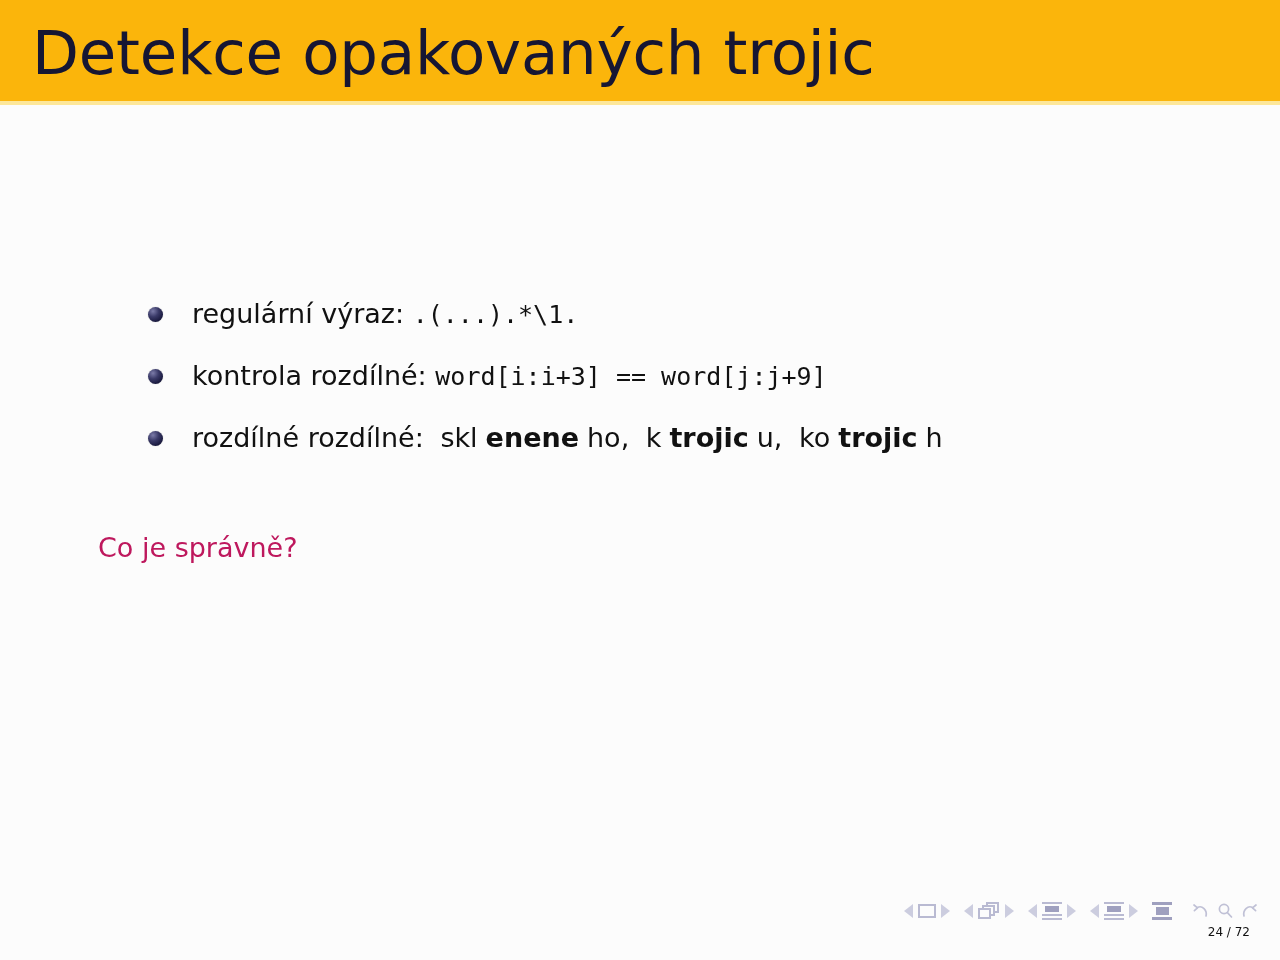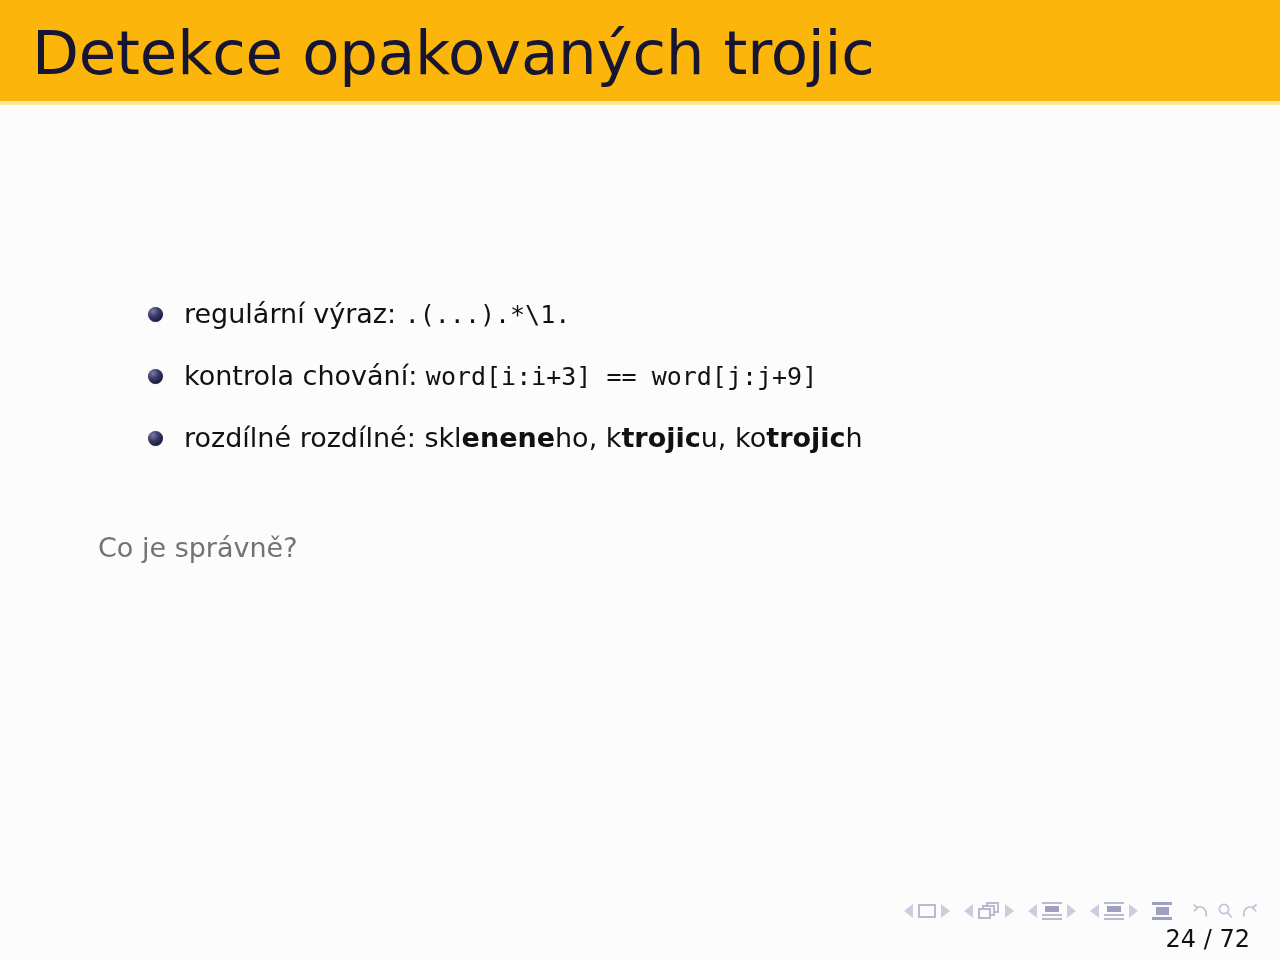--- a/index.html
+++ b/index.html
@@ -78,37 +78,38 @@
     width: 15px;
     height: 15px;
     border-radius: 50%;
     background:
       radial-gradient(circle at 33% 28%, #7b7ba8 0%, #3a3a68 38%, #1b1b40 72%, #101028 100%);
     box-shadow: 0 0 1px rgba(0,0,0,0.35);
   }
   .bullet-text {
     font-family: "DejaVu Sans", sans-serif;
     font-size: 27px;
+    margin-left: 8px;
   }
   .mono {
     font-family: "DejaVu Sans Mono", monospace;
     font-size: 25px;
     letter-spacing: 0px;
   }
   .bold {
     font-weight: bold;
   }
 
   .question {
     position: absolute;
     left: 98px;
     top: 425px;
     font-size: 27px;
     line-height: 36px;
-    color: #737373;
+    color: #be185d;
     font-family: "DejaVu Sans", sans-serif;
     white-space: nowrap;
   }
 
   
   .navbar {
     position: absolute;
     left: 820px;
     top: 896px;
     width: 440px;
@@ -203,21 +204,21 @@
     color: #C0C1D6;
     font-size: 22px;
     line-height: 22px;
   }
   .arrow-icons svg { display: block; }
 
   .page-number {
     position: absolute;
     right: 30px;
     top: 925px;
-    font-size: 24px;
+    font-size: 12px;
     color: #111111;
     font-family: "DejaVu Sans", sans-serif;
     white-space: nowrap;
   }
 </style>
 </head>
 <body>
 
 <div class="titlebar"></div>
 <div class="titlebar-rule"></div>
@@ -227,21 +228,21 @@
 
   <div class="bullet-list">
 
     <div class="bullet-row">
       <span class="ball"></span>
       <span class="bullet-text">regulární výraz: </span><span class="mono">.(...).*\1.</span>
     </div>
 
     <div class="bullet-row">
       <span class="ball"></span>
-      <span class="bullet-text">kontrola chování: </span><span class="mono">word[i:i+3]</span><span class="mono"> == </span><span class="mono">word[j:j+9]</span>
+      <span class="bullet-text">kontrola rozdílné: </span><span class="mono">word[i:i+3]</span><span class="mono"> == </span><span class="mono">word[j:j+9]</span>
     </div>
 
     <div class="bullet-row">
       <span class="ball"></span>
       <span class="bullet-text">rozdílné rozdílné: </span><span class="bullet-text">skl</span><span class="bullet-text bold">enene</span><span class="bullet-text">ho, </span><span class="bullet-text">k</span><span class="bullet-text bold">trojic</span><span class="bullet-text">u, </span><span class="bullet-text">ko</span><span class="bullet-text bold">trojic</span><span class="bullet-text">h</span>
     </div>
 
   </div>
 
   <div class="question">Co je správně?</div>

